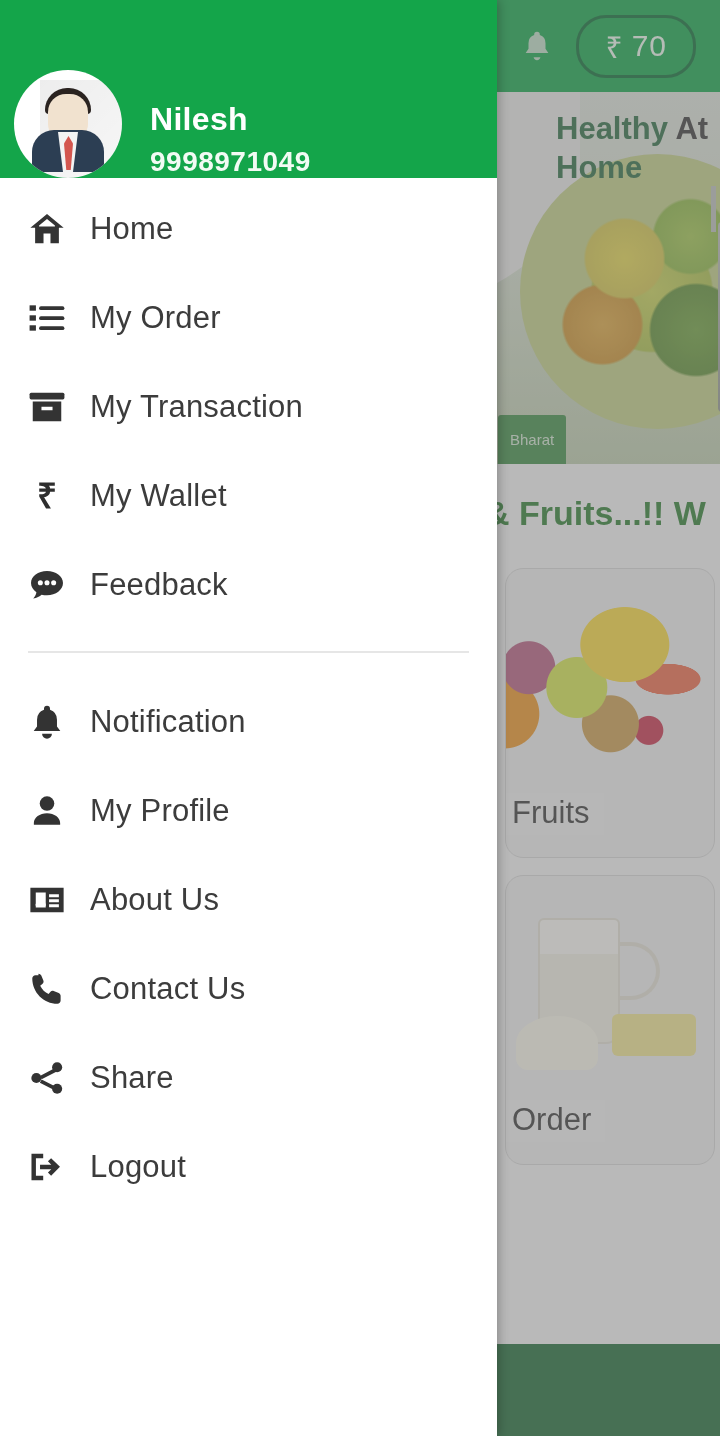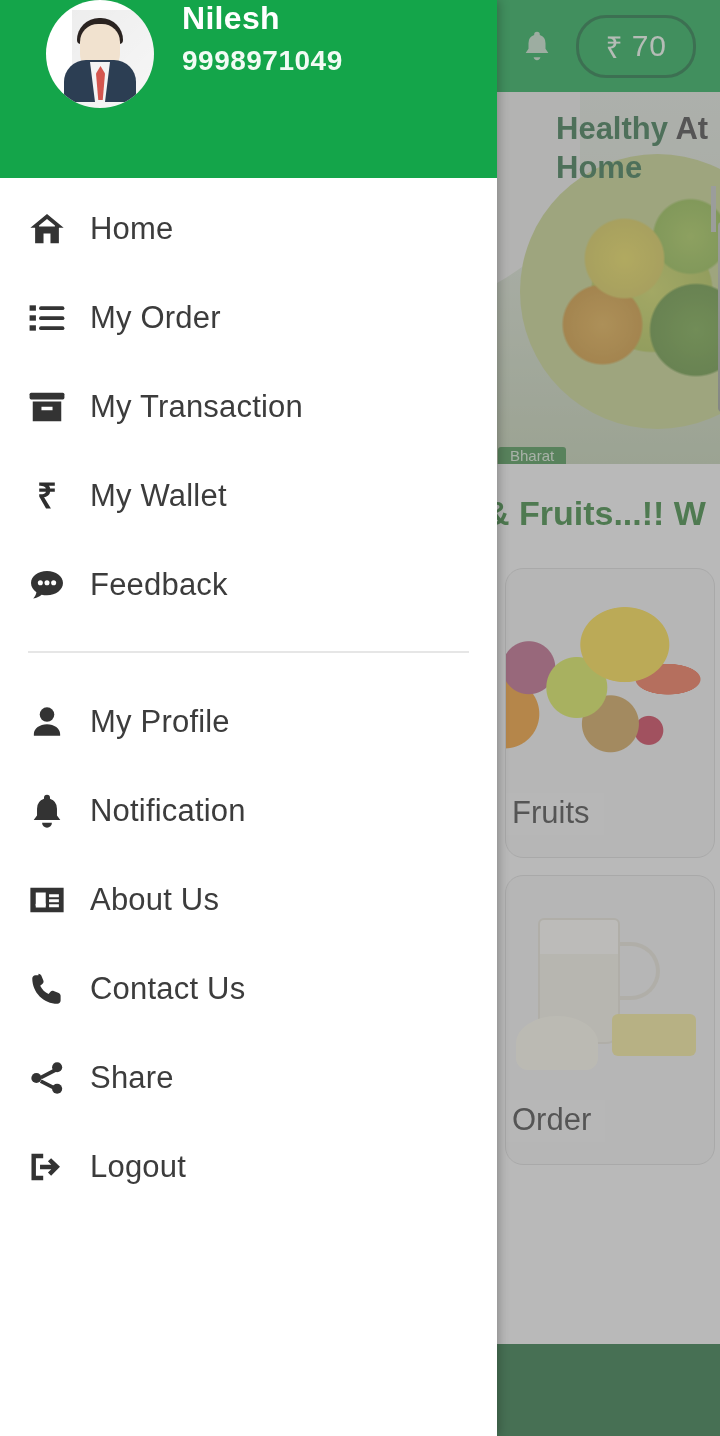--- a/index.html
+++ b/index.html
@@ -79,21 +79,21 @@
   }
   .banner-fork:before {
     content: ""; position: absolute; top: -36px; left: -7px;
     width: 30px; height: 46px;
     background:
       linear-gradient(90deg,#b9bcb9 0 5px, transparent 5px 11px, #b9bcb9 11px 16px, transparent 16px 22px, #b9bcb9 22px 28px);
   }
   .banner-chip {
     position: absolute; bottom: 0; left: 498px;
     background: #3f8b45; color: #cfe0cf;
-    font-size: 15px; padding: 0 12px;
+    font-size: 15px; padding: 16px 12px;
     border-radius: 3px 3px 0 0;
   }
   .bg-section-title {
     position: absolute; top: 494px; left: 330px;
     font-size: 34px; font-weight: bold; color: #2e7d32;
     white-space: nowrap;
   }
   .bg-card {
     position: absolute; left: 505px; width: 210px;
     border: 1px solid #d2d2d2; border-radius: 18px;
@@ -155,22 +155,22 @@
   
   .drawer {
     position: absolute; top: 0; left: 0;
     width: 497px; height: 1436px;
     background: #ffffff;
     box-shadow: 2px 0 10px rgba(0,0,0,0.25);
     display: flex; flex-direction: column;
   }
   .drawer-header {
     height: 178px; background: #14a54a;
-    display: flex; align-items: flex-start;
-    padding-left: 46px; gap: 28px;
+    display: flex; align-items: flex-end;
+    padding-left: 14px; gap: 28px;
     flex: none;
   }
   .avatar {
     width: 108px; height: 108px; border-radius: 50%;
     background: #ffffff; position: relative; overflow: hidden;
     flex: none;
   }
   .avatar .av-shadow {
     position: absolute; top: 10px; left: 26px;
     width: 120px; height: 120px;
@@ -360,34 +360,34 @@
             </svg>
         </span>
         <span class="mi-label">Feedback</span>
       </div>
 
       <div class="menu-divider"></div>
 
       <div class="menu-item">
         <span class="mi-icon">
           <svg viewBox="0 0 24 24">
+              <path d="M12 1.8a1.9 1.9 0 0 1 1.9 1.9v.6a6.6 6.6 0 0 1 4.4 6.2v4.3l2.1 2.9H3.6l2.1-2.9v-4.3a6.6 6.6 0 0 1 4.4-6.2v-.6A1.9 1.9 0 0 1 12 1.8zM8.9 19.4h6.2a3.1 3.1 0 0 1-6.2 0z"></path>
+            </svg>
+        </span>
+        <span class="mi-label">Notification</span>
+      </div>
+
+      <div class="menu-item">
+        <span class="mi-icon">
+          <svg viewBox="0 0 24 24">
               <circle cx="12" cy="7.3" r="4.6"></circle>
               <path d="M12 13.4c-4.6 0-8.3 2.7-8.3 6.1v1.2h16.6v-1.2c0-3.4-3.7-6.1-8.3-6.1z"></path>
             </svg>
         </span>
         <span class="mi-label">My Profile</span>
-      </div>
-
-      <div class="menu-item">
-        <span class="mi-icon">
-          <svg viewBox="0 0 24 24">
-              <path d="M12 1.8a1.9 1.9 0 0 1 1.9 1.9v.6a6.6 6.6 0 0 1 4.4 6.2v4.3l2.1 2.9H3.6l2.1-2.9v-4.3a6.6 6.6 0 0 1 4.4-6.2v-.6A1.9 1.9 0 0 1 12 1.8zM8.9 19.4h6.2a3.1 3.1 0 0 1-6.2 0z"></path>
-            </svg>
-        </span>
-        <span class="mi-label">Notification</span>
       </div>
 
       <div class="menu-item">
         <span class="mi-icon">
           <svg viewBox="0 0 24 24">
               <path d="M1.5 4.2h21v15.6h-21V4.2zm3.4 3.1v9.4h6.3V7.3H4.9zm8.4 1v1.9h6.2V8.3h-6.2zm0 3.2v1.9h6.2v-1.9h-6.2zm0 3.2v1.9h6.2v-1.9h-6.2z" fill-rule="evenodd"></path>
               <circle cx="8" cy="10.3" r="1.8" fill="#fff"></circle>
               <path d="M8 12.4c-1.7 0-3.1 1-3.1 2.3v1.1h6.2v-1.1c0-1.3-1.4-2.3-3.1-2.3z" fill="#fff"></path>
             </svg>
         </span>

